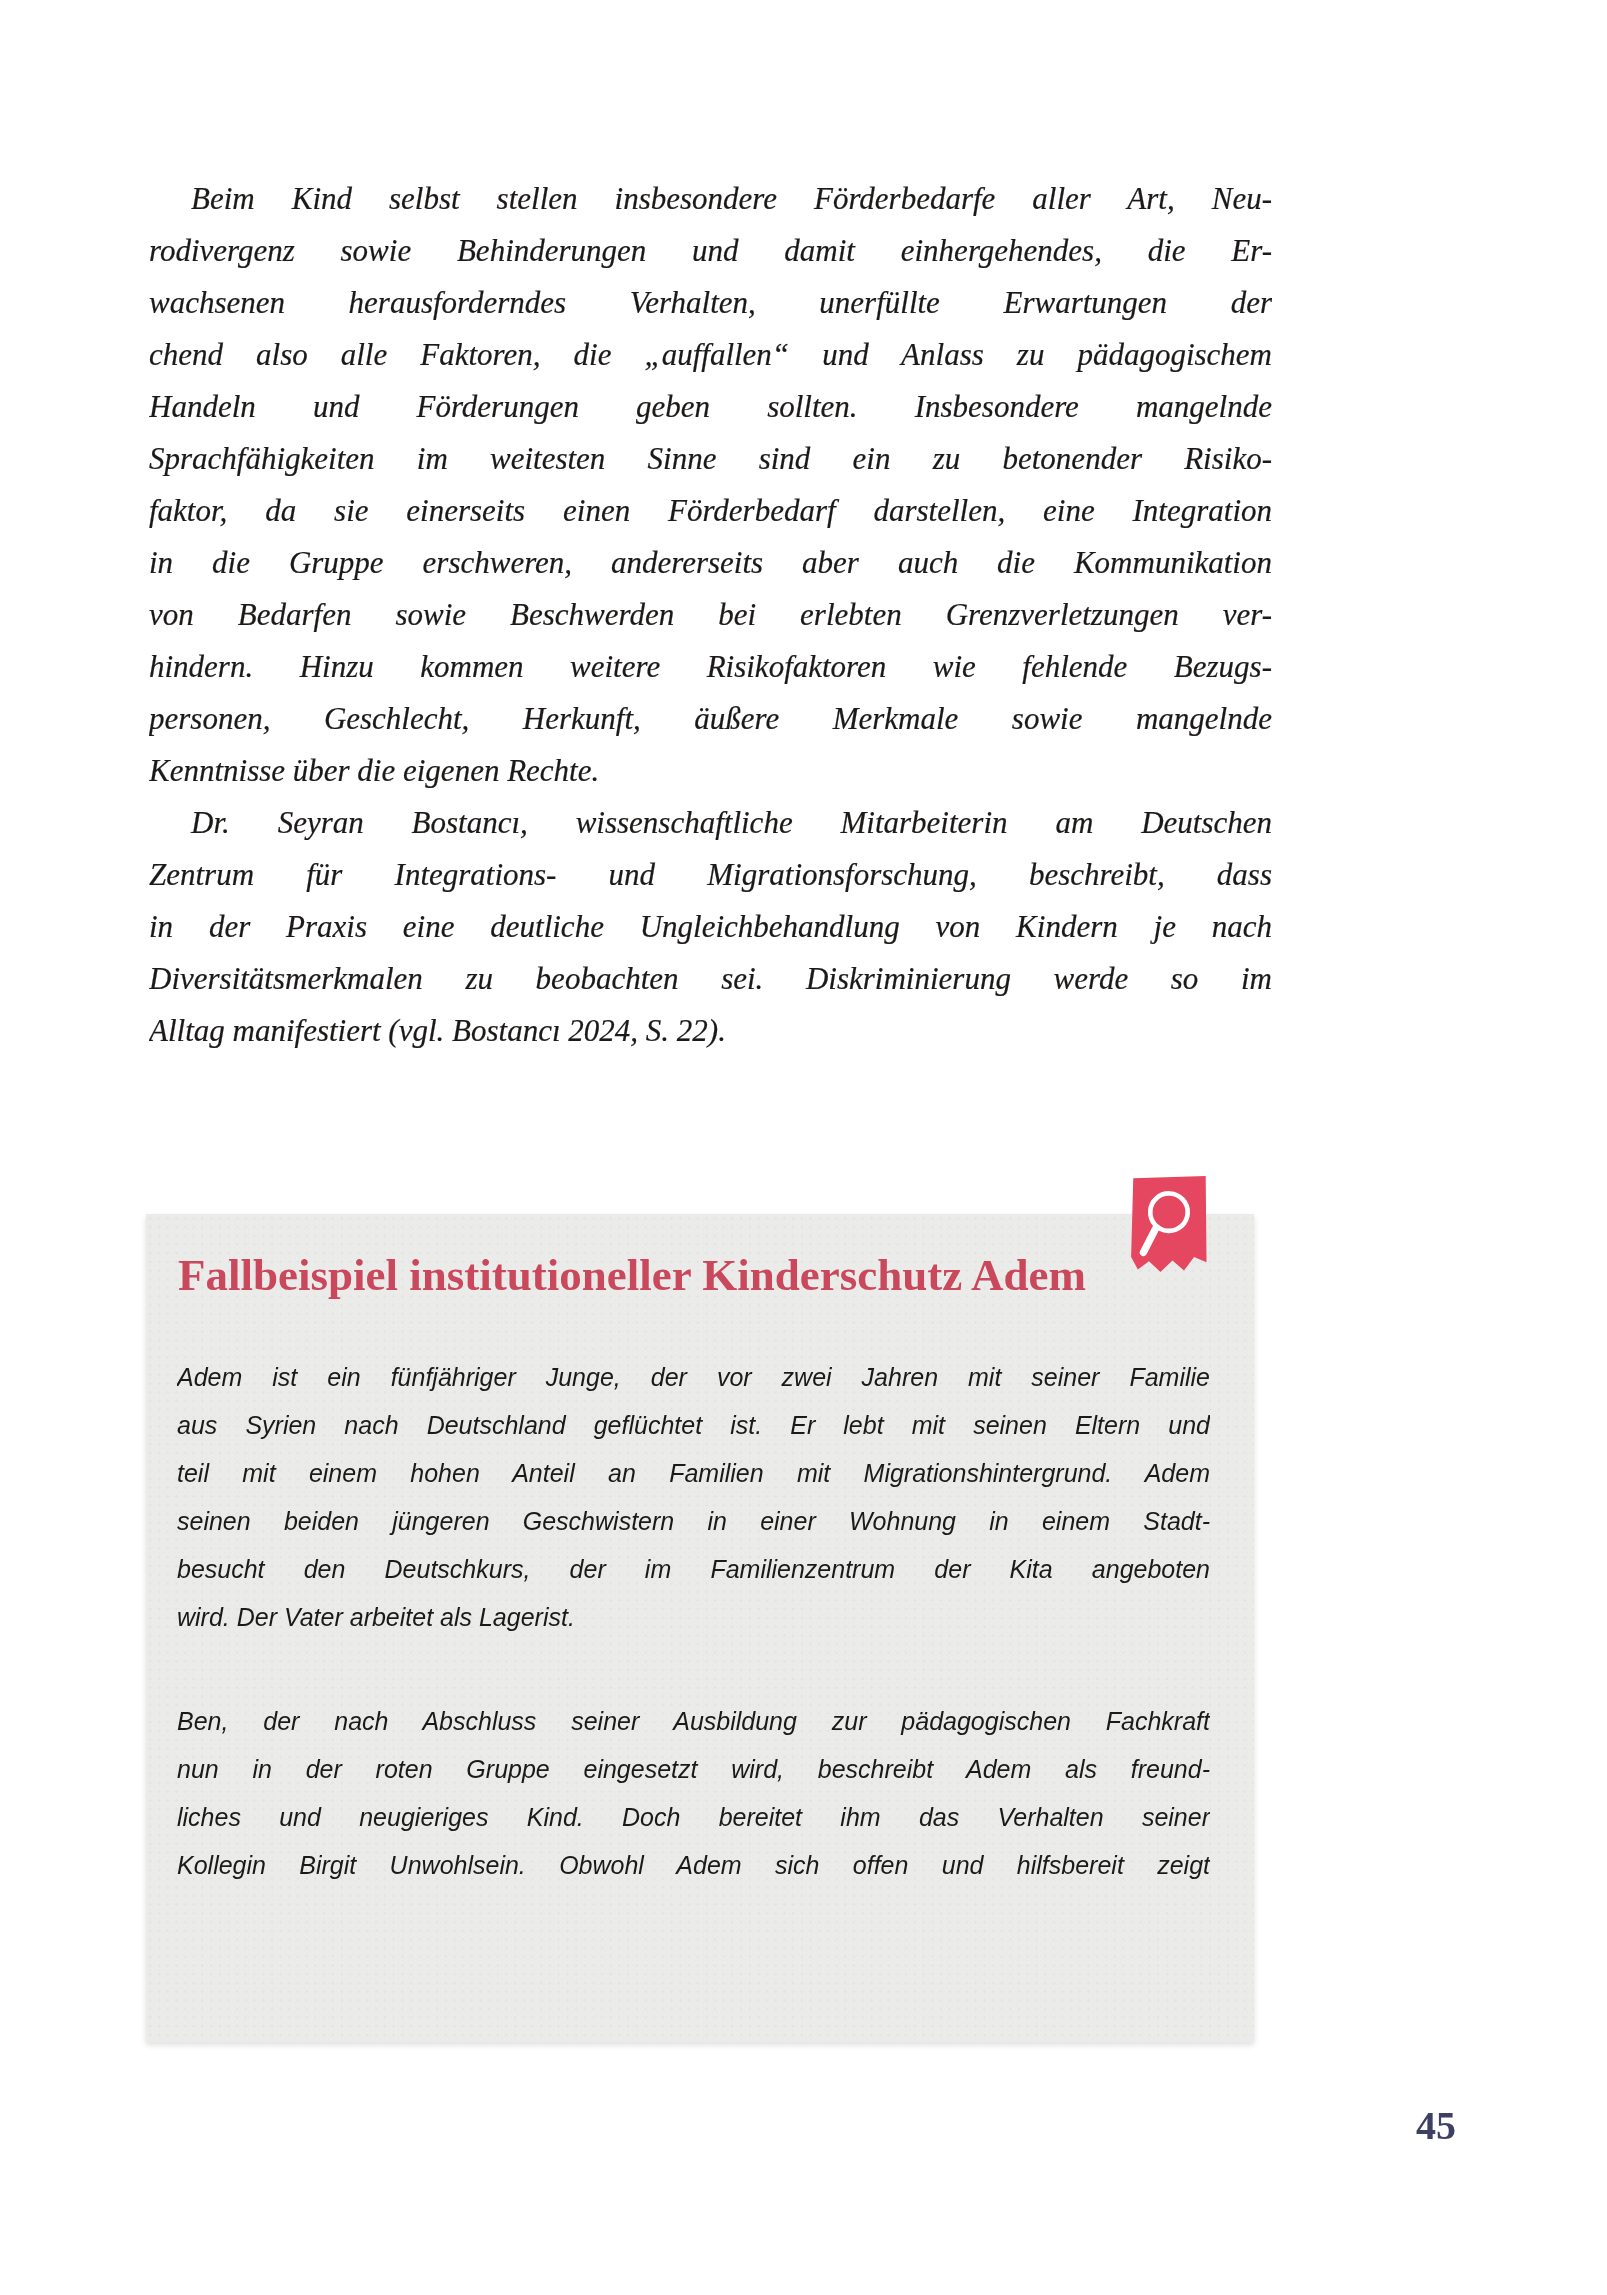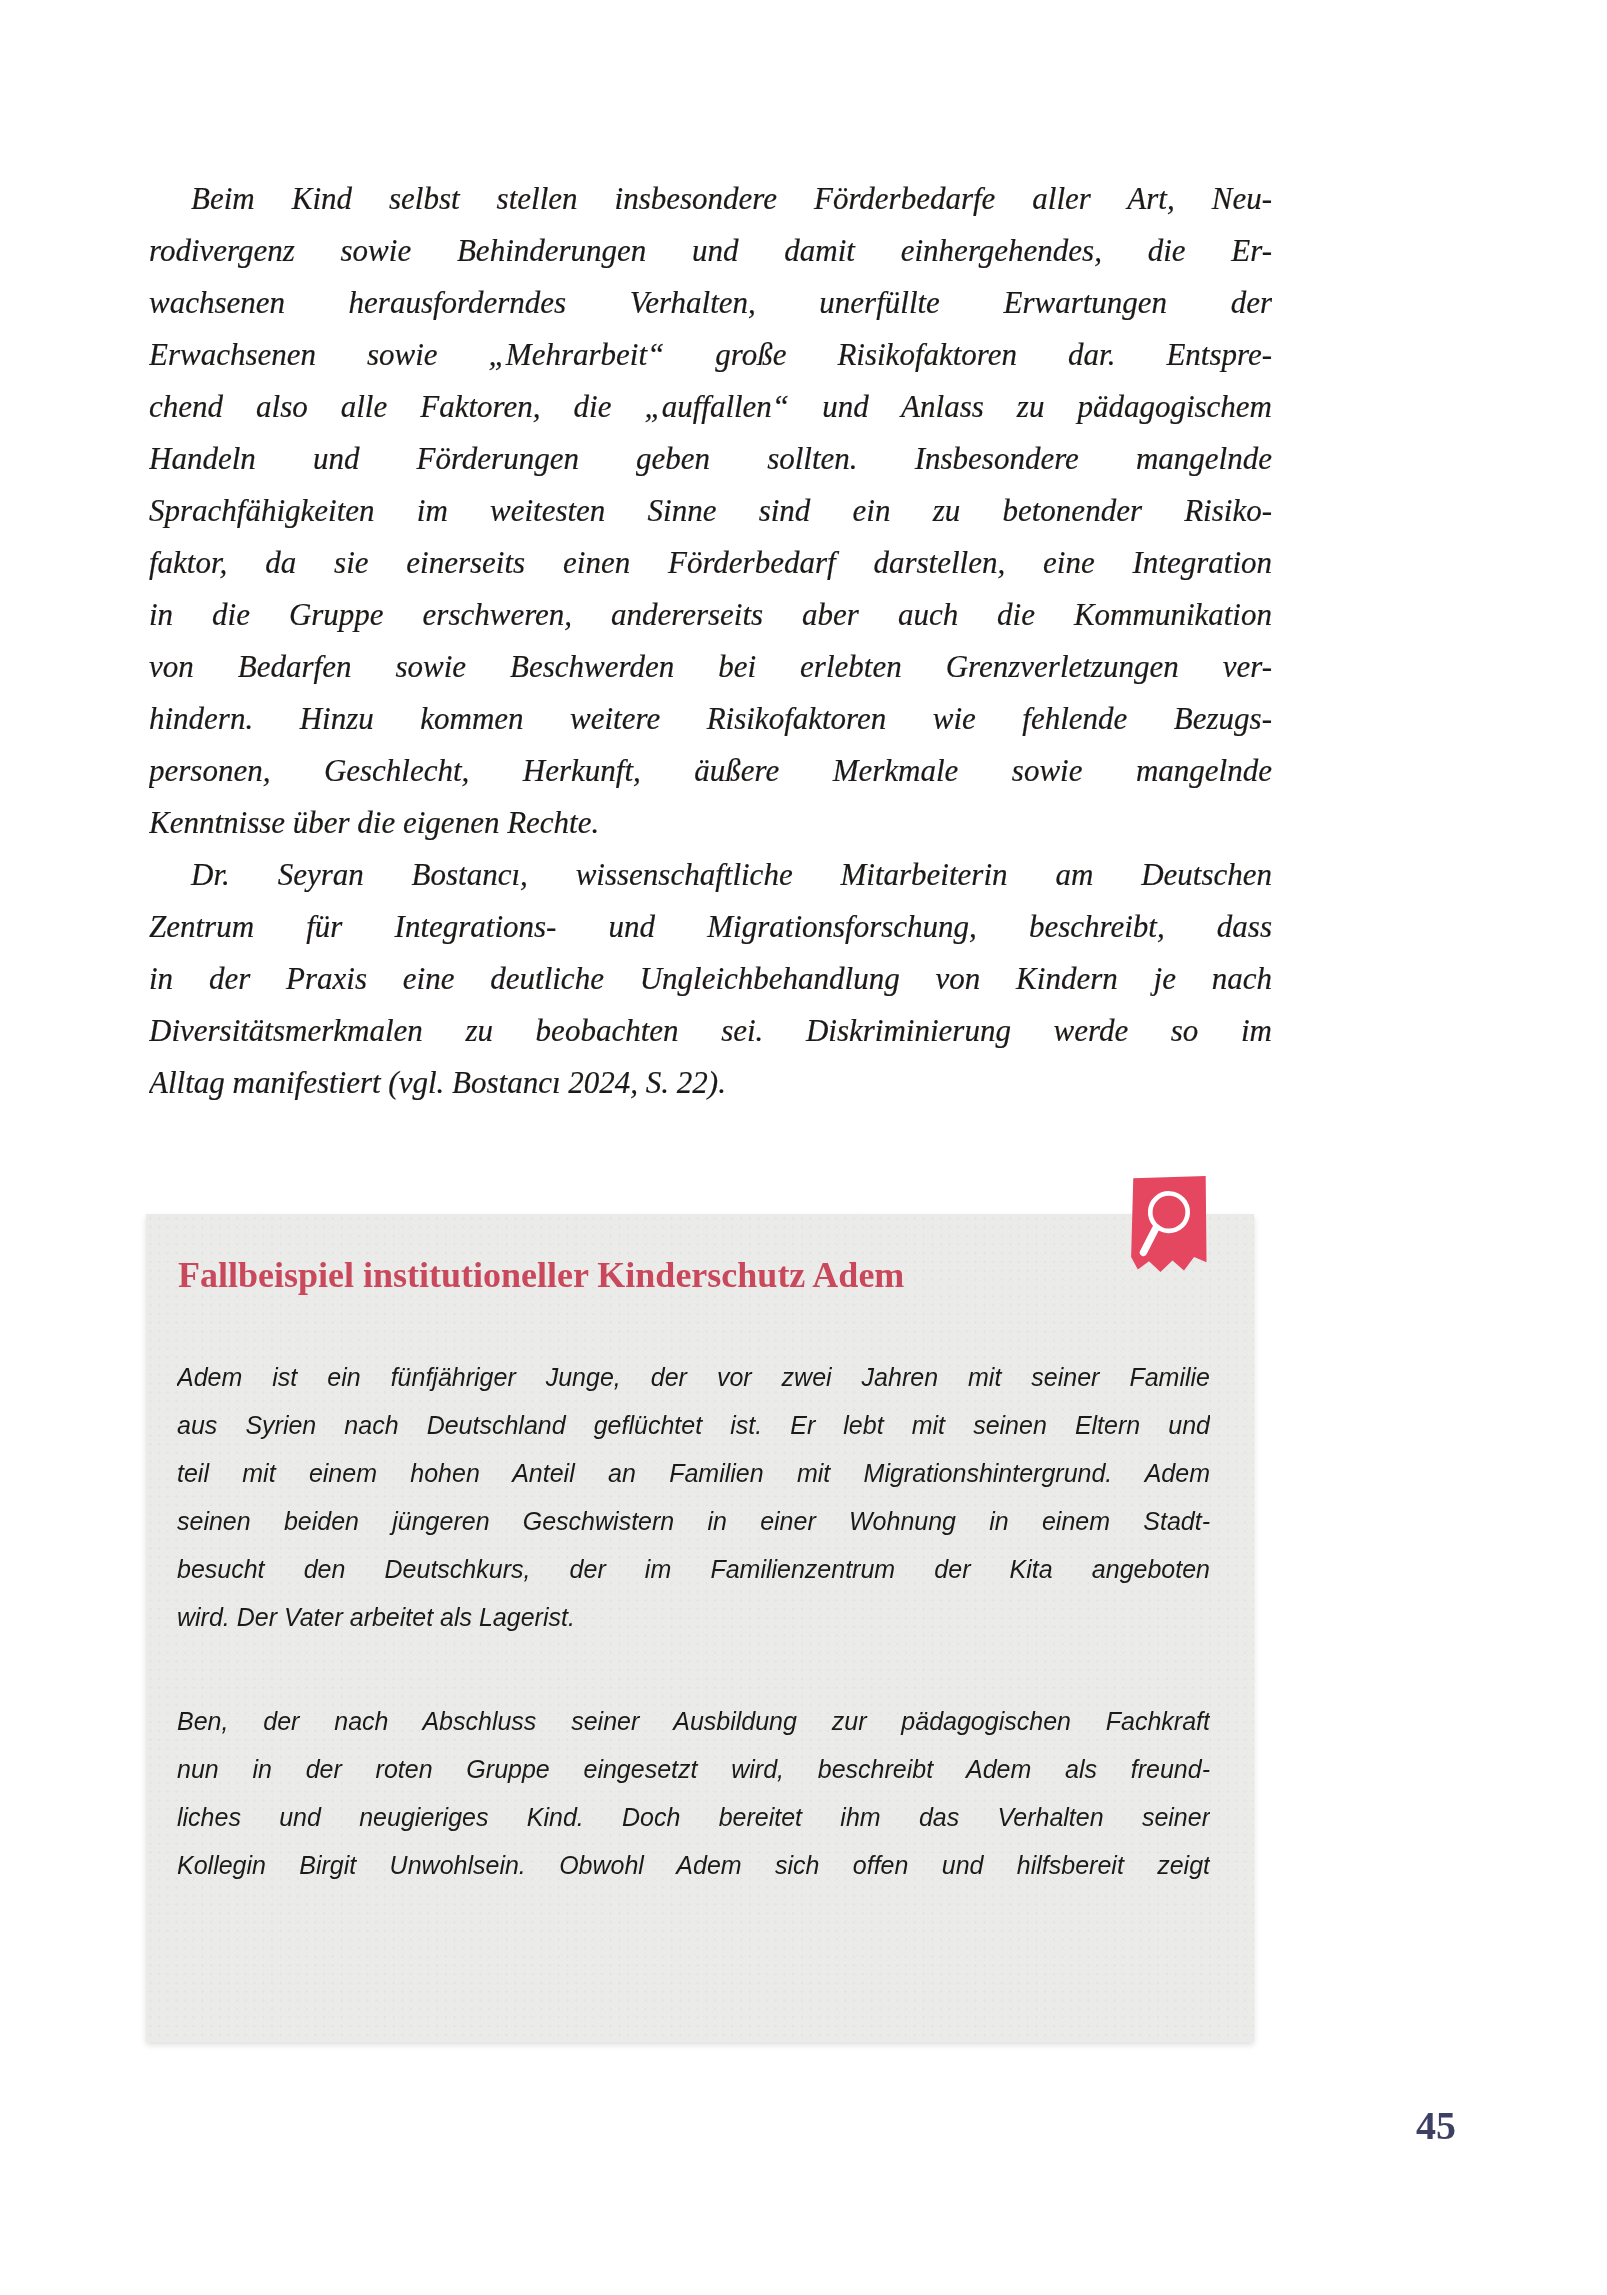--- a/index.html
+++ b/index.html
@@ -37,21 +37,21 @@
     background-image:
       radial-gradient(rgba(110,118,104,0.07) 1px, transparent 1.1px),
       radial-gradient(rgba(110,118,104,0.05) 0.7px, transparent 0.7px);
     background-size:8.7px 8.7px,4.7px 4.7px;
     background-position:0 0,2px 3.3px;
     box-shadow:0 2.7px 6px rgba(0,0,0,0.13);
   }
   .box-title{
     position:absolute;left:32px;top:38px;width:1032px;
     font-family:"Liberation Serif","DejaVu Serif",serif;
-    font-weight:700;font-size:36px;line-height:47px;
+    font-weight:700;font-size:45px;line-height:47px;
     color:var(--accent-red);
   }
   .box-body{
     position:absolute;left:31px;top:139px;width:1033px;
     font-family:"Liberation Sans","DejaVu Sans",sans-serif;
     font-size:25px;line-height:48px;color:var(--box-text);
   }
   .box-body .line{height:48px;}
   .box-body .para + .para{margin-top:56px;}
   
@@ -71,21 +71,20 @@
 </head>
 <body>
 
 <div class="page">
 
   <div class="main-text">
       <div class="para">
         <div class="line jline indent">Beim Kind selbst stellen insbesondere Förderbedarfe aller Art, Neu-</div>
         <div class="line jline">rodivergenz sowie Behinderungen und damit einhergehendes, die Er-</div>
         <div class="line jline">wachsenen herausforderndes Verhalten, unerfüllte Erwartungen der</div>
-        <div class="line jline">Erwachsenen sowie „Mehrarbeit“ große Risikofaktoren dar. Entspre-</div>
         <div class="line jline">chend also alle Faktoren, die „auffallen“ und Anlass zu pädagogischem</div>
         <div class="line jline">Handeln und Förderungen geben sollten. Insbesondere mangelnde</div>
         <div class="line jline">Sprachfähigkeiten im weitesten Sinne sind ein zu betonender Risiko-</div>
         <div class="line jline">faktor, da sie einerseits einen Förderbedarf darstellen, eine Integration</div>
         <div class="line jline">in die Gruppe erschweren, andererseits aber auch die Kommunikation</div>
         <div class="line jline">von Bedarfen sowie Beschwerden bei erlebten Grenzverletzungen ver-</div>
         <div class="line jline">hindern. Hinzu kommen weitere Risikofaktoren wie fehlende Bezugs-</div>
         <div class="line jline">personen, Geschlecht, Herkunft, äußere Merkmale sowie mangelnde</div>
         <div class="line endline">Kenntnisse über die eigenen Rechte.</div>
       </div>

